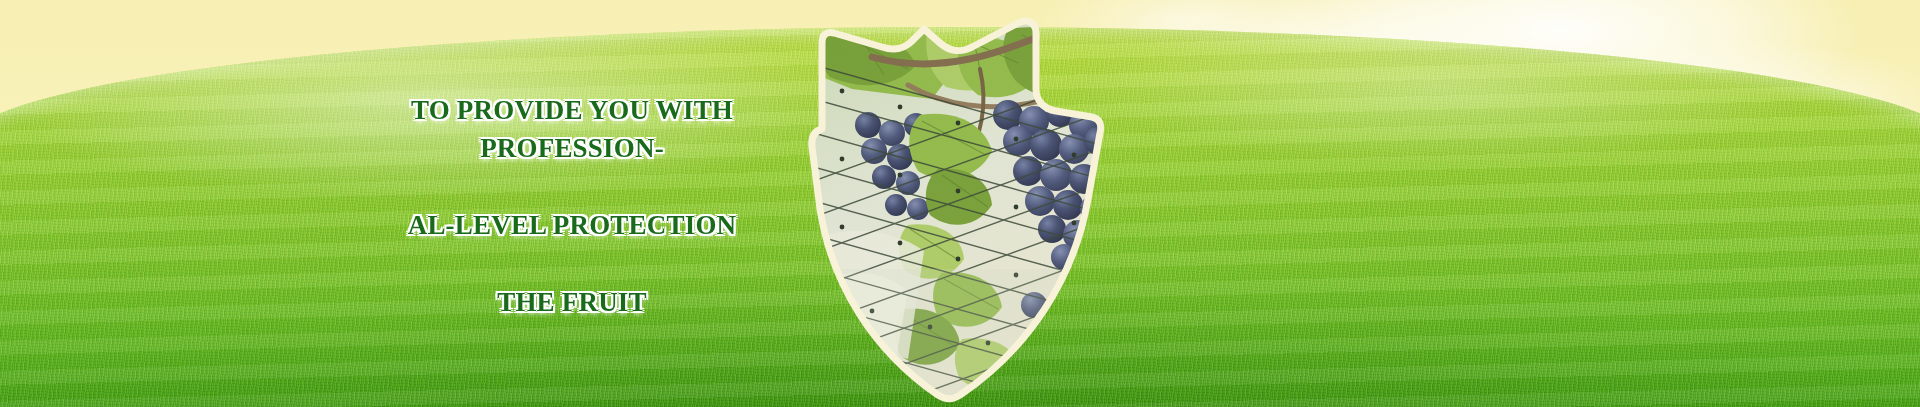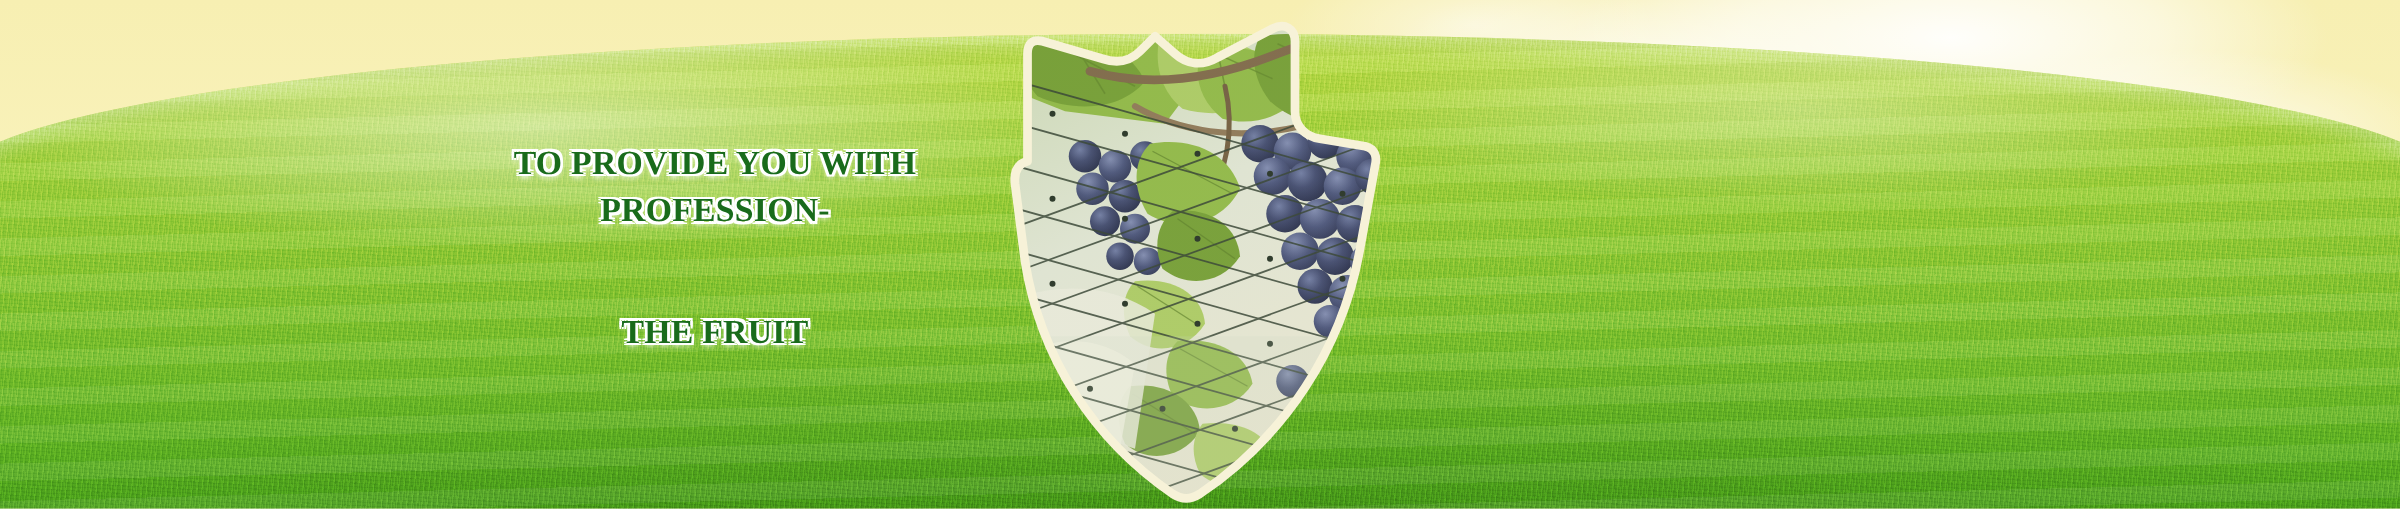--- a/index.html
+++ b/index.html
@@ -115,21 +115,20 @@
        2px  2px 0 #ffffff,
       -2px  0   0 #ffffff,
        2px  0   0 #ffffff,
        0   -2px 0 #ffffff,
        0    2px 0 #ffffff,
        0    3px 4px rgba(255,255,255,0.9);
     white-space: pre-line;
   }
   .headline .line {
     display: block;
-    margin-top: 20px;
   }
 
   
   .shield {
     position: absolute;
     left: 812px;
     top: 29px;
     width: 290px;
     height: 400px;
   }
@@ -164,20 +163,21 @@
   <div class="grass-wrap">
     <div class="grass">
       <div class="grass-bands"></div>
       <div class="grass-texture"></div>
       <div class="grass-highlight"></div>
     </div>
   </div>
 
   <div class="headline">
     <span class="line">TO PROVIDE YOU WITH PROFESSION-</span>
+    <span class="line">AL-LEVEL PROTECTION</span>
     <span class="line">THE FRUIT</span>
     
     
   </div>
 
   <div class="shield">
     <svg viewBox="0 0 290 400" xmlns="http://www.w3.org/2000/svg" aria-hidden="true">
       <defs>
         <clipPath id="shieldClip">
           <path d="M 10 14

